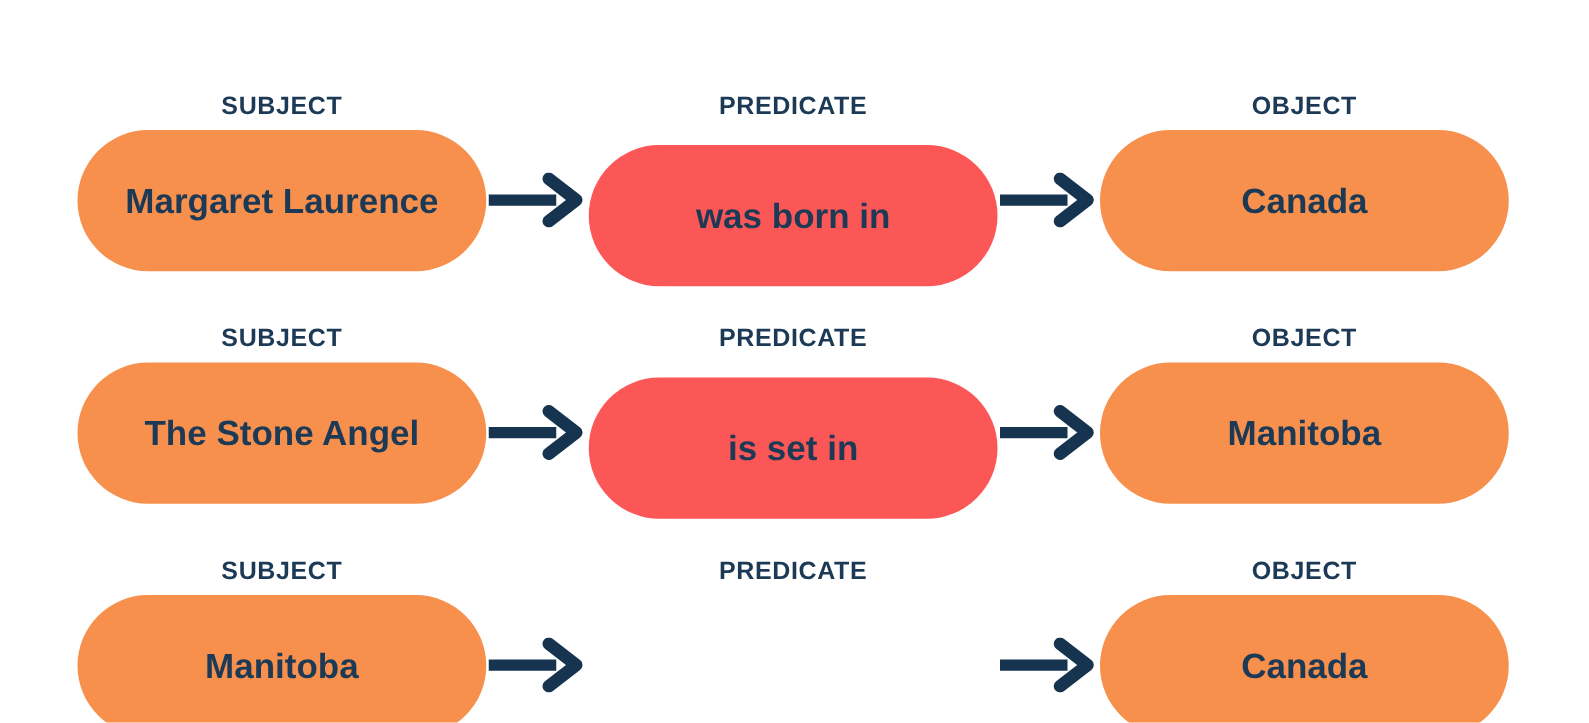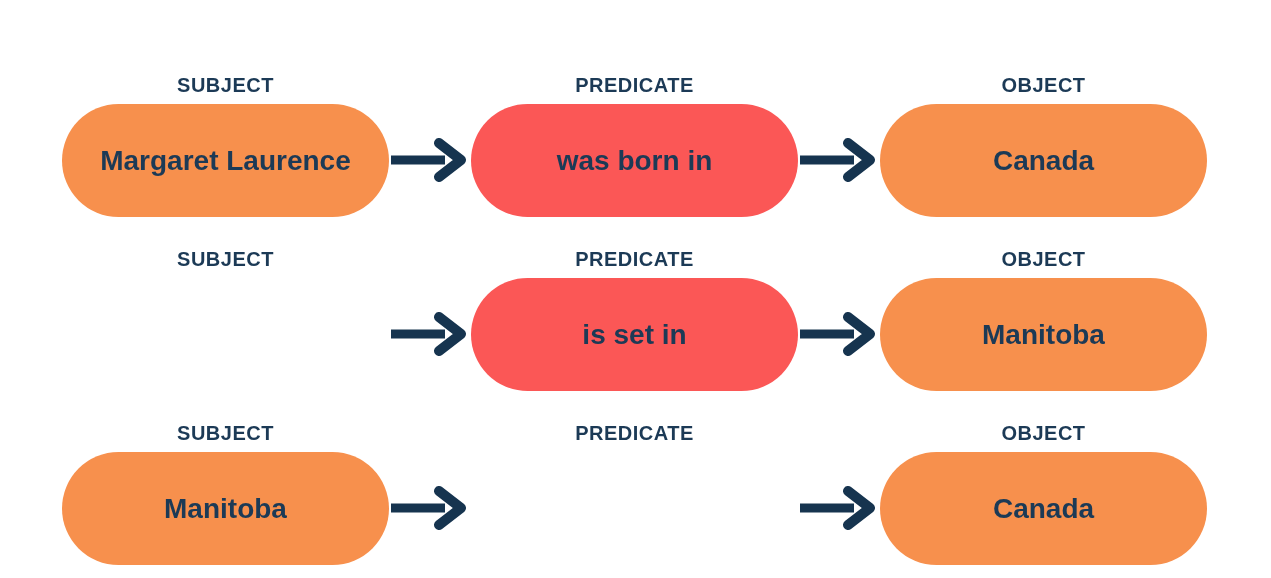--- a/index.html
+++ b/index.html
@@ -50,21 +50,21 @@
     border-radius: 57px;
     display: flex;
     align-items: center;
     justify-content: center;
     font-size: 28px;
     font-weight: bold;
     color: var(--navy);
     text-align: left;
   }
   .pill.entity { background: var(--orange); }
-  .pill.predicate { background: var(--red); }
+  .pill.predicate { background: var(--red); margin-top: 12px; }
   .arrow-wrap {
     width: 82px;
     flex: 0 0 82px;
     height: 44px;
     margin-top: 66px;
   }
   .arrow-wrap svg { display: block; width: 82px; height: 44px; }
   .arrow-wrap line,
   .arrow-wrap polyline {
     stroke: var(--arrow);
@@ -99,20 +99,21 @@
     </div>
     <div class="node">
       <div class="node-label">OBJECT</div>
       <div class="pill entity">Canada</div>
     </div>
   </div>
 
   <div class="row">
     <div class="node">
       <div class="node-label">SUBJECT</div>
+      <div class="pill entity">The Stone Angel</div>
     </div>
     <div class="arrow-wrap">
       <svg viewBox="0 0 82 44" aria-hidden="true">
         <line x1="2" y1="22" x2="56" y2="22" stroke-width="9"></line>
         <polyline points="50,5 72,22 50,39" stroke-width="10" stroke-linecap="round" stroke-linejoin="round"></polyline>
       </svg>
     </div>
     <div class="node">
       <div class="node-label">PREDICATE</div>
       <div class="pill predicate">is set in</div>

